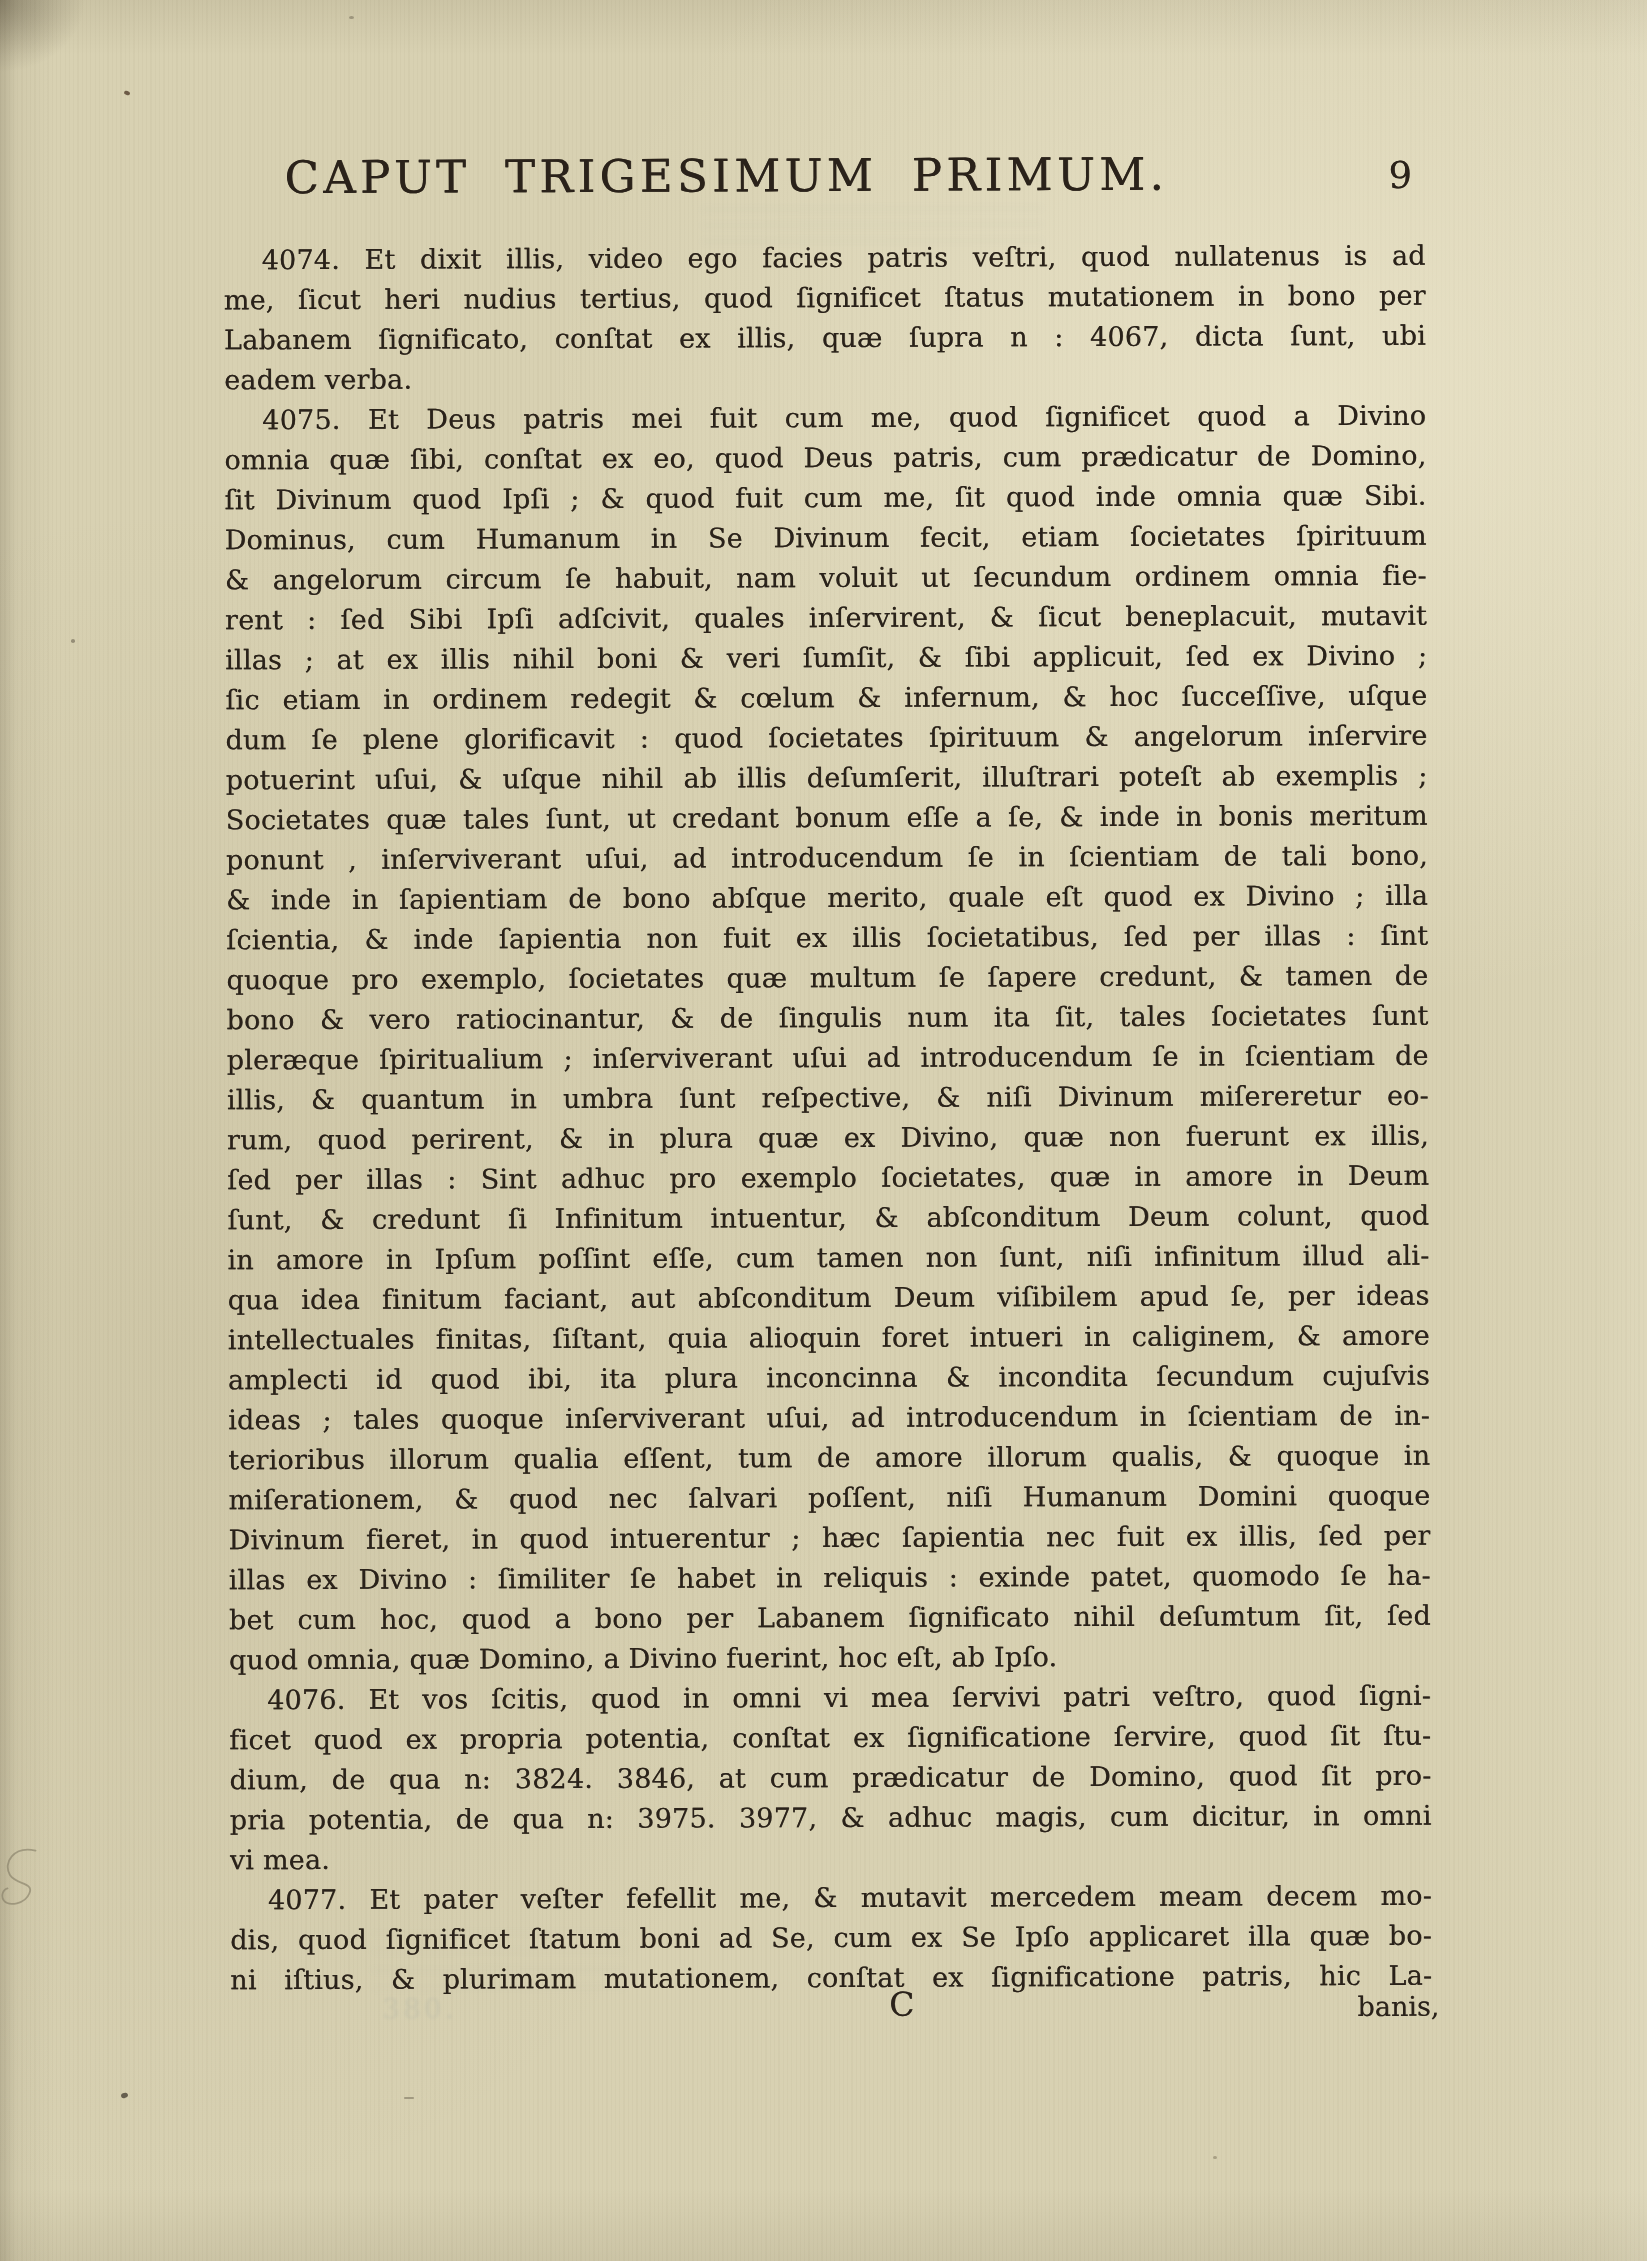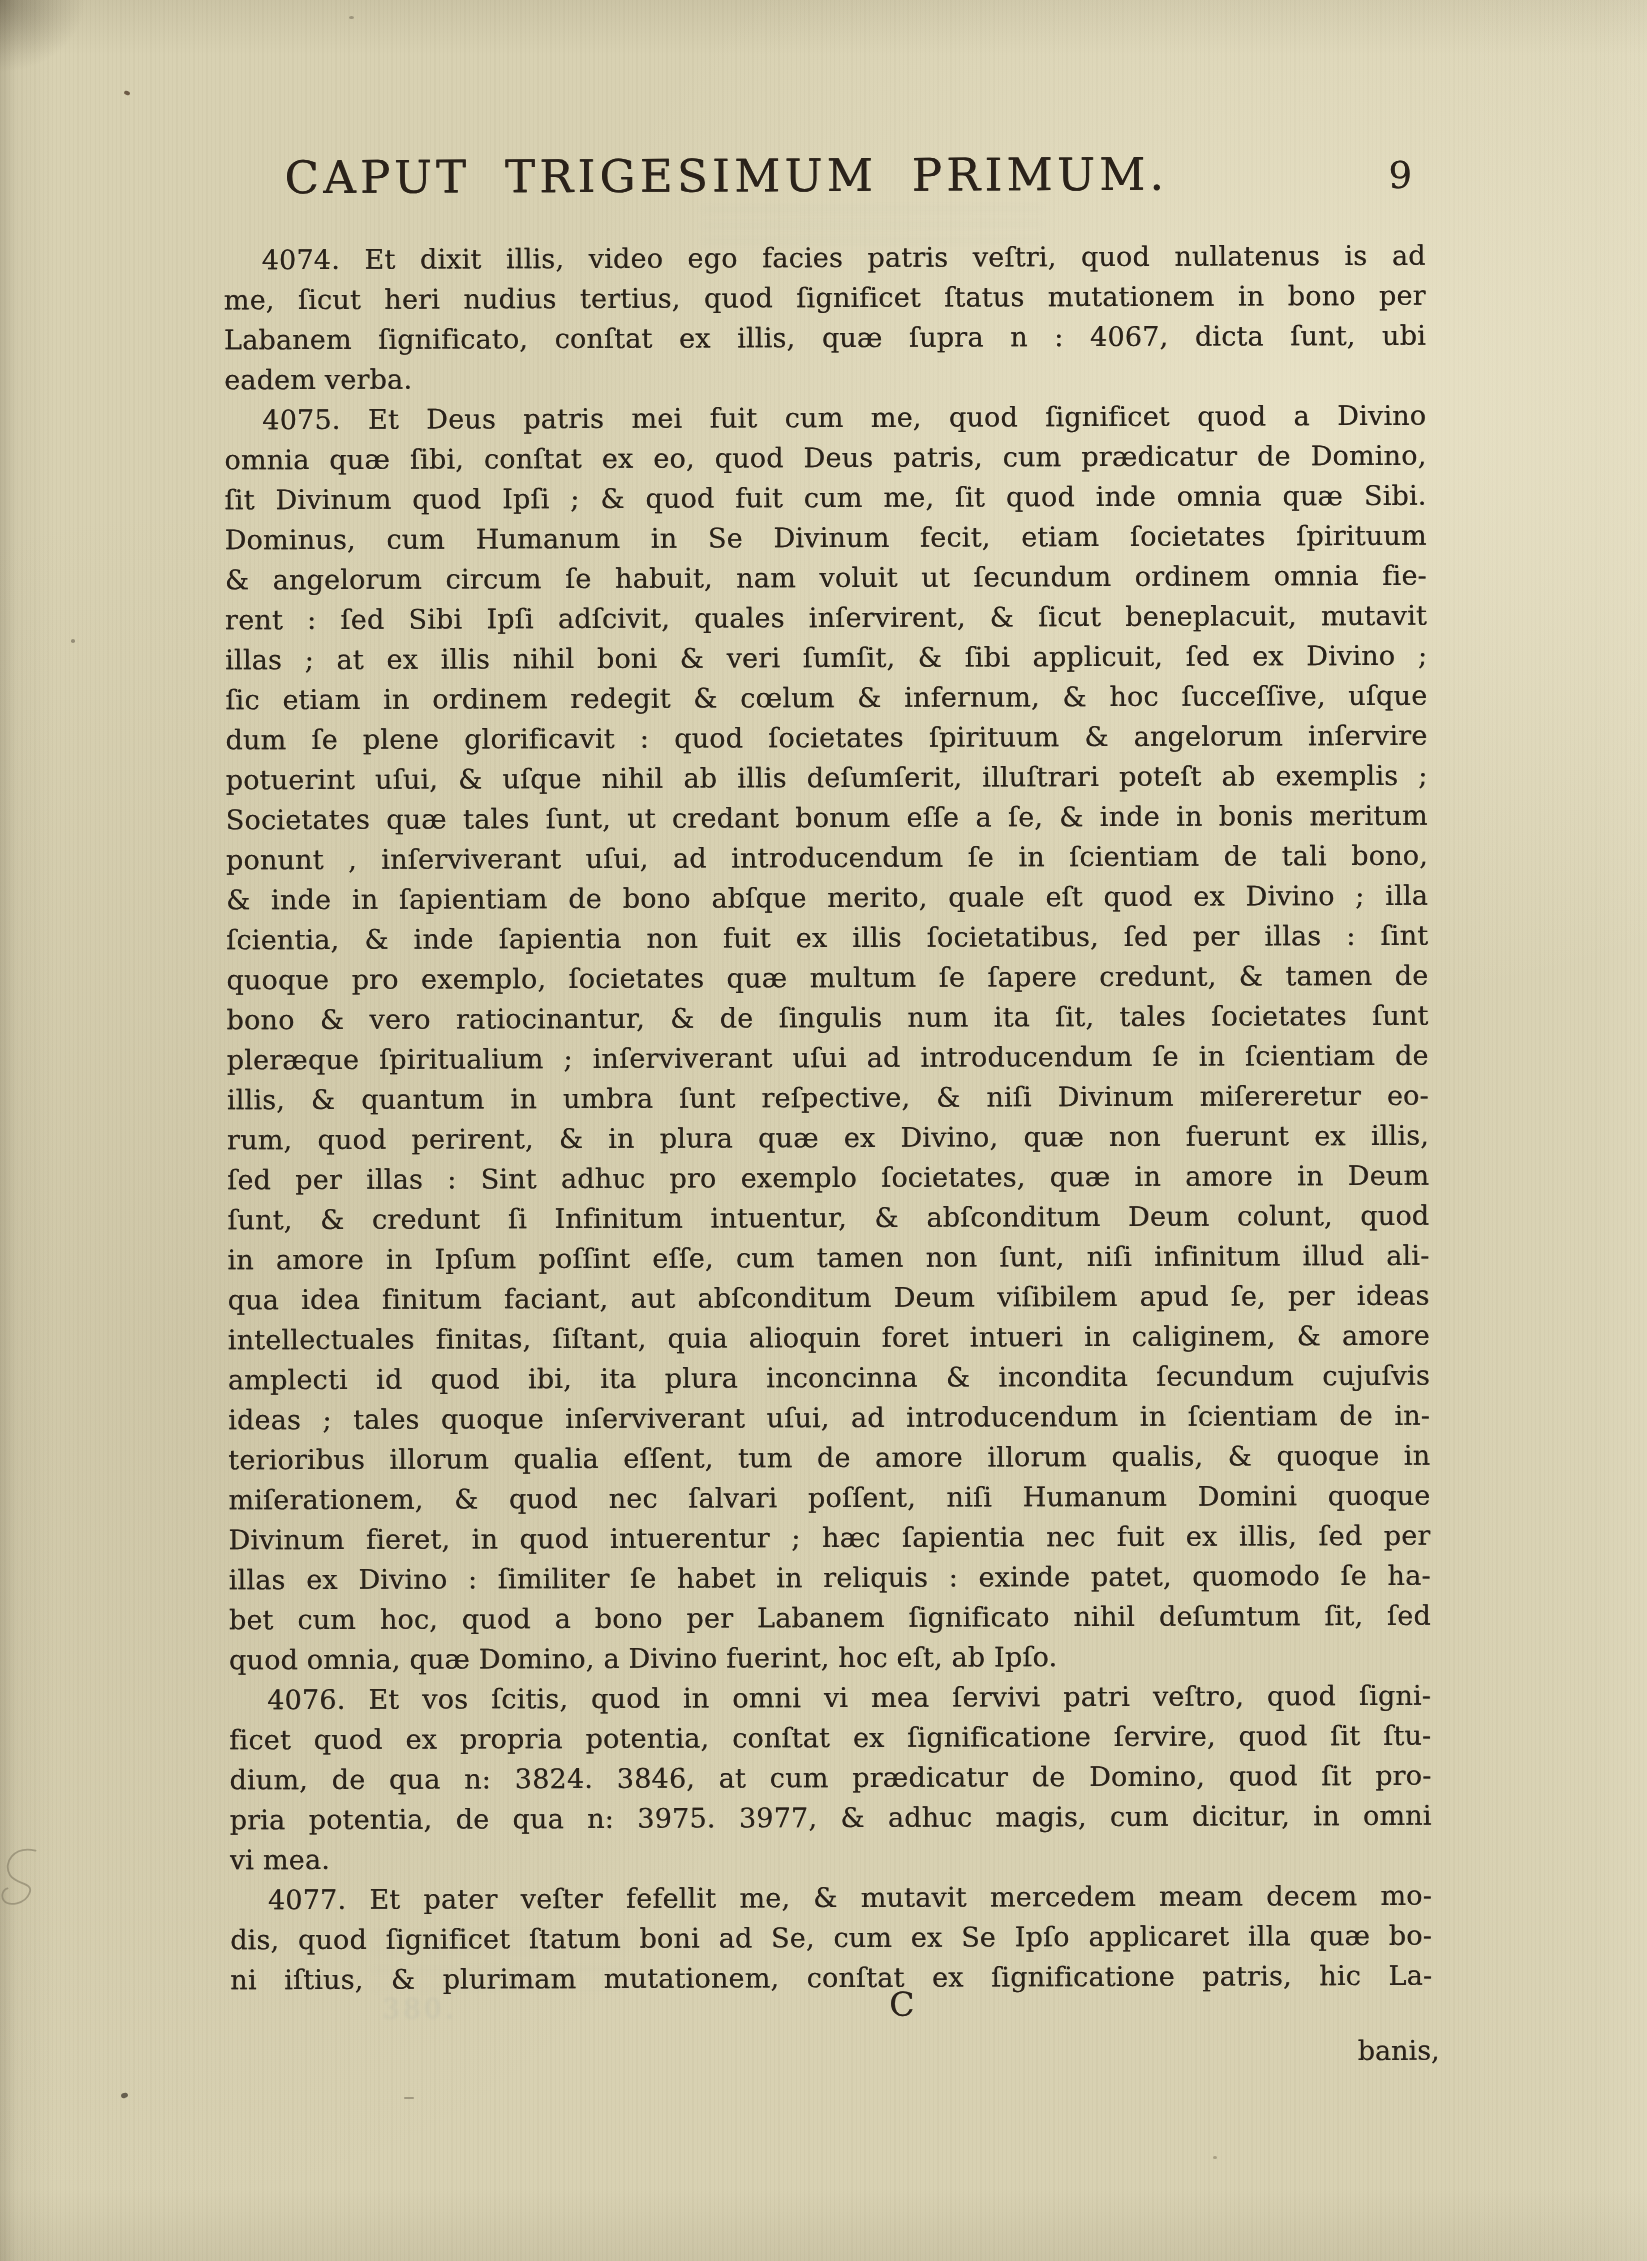--- a/index.html
+++ b/index.html
@@ -50,21 +50,20 @@
   
   .sig{
     position:absolute;left:862px;top:1983px;width:73px;text-align:center;
     font-size:33px;line-height:43px;
     text-shadow:0.3px 0 0 rgba(42,34,26,0.6);
   }
   .catchword{
     position:absolute;left:1298px;top:1989px;width:138px;text-align:right;
     font-size:27px;line-height:40px;
     text-shadow:0.3px 0 0 rgba(42,34,26,0.6);
-    margin-top:44px;
   }
 
   
   .speck{position:absolute;border-radius:50%;}
   .sp1{left:124px;top:91px;width:6.1px;height:4.3px;background:#5a4634;opacity:.85;transform:rotate(20deg);}
   .sp2{left:71px;top:639px;width:4.3px;height:3.7px;background:#6b6352;opacity:.6;}
   .sp3{left:121px;top:2093px;width:6.7px;height:4.9px;background:#4a4237;opacity:.8;transform:rotate(-15deg);}
   .sp4{left:404px;top:2097px;width:9.8px;height:1.8px;background:#6b6352;opacity:.5;border-radius:1.2px;}
   .sp5{left:1213px;top:2156px;width:3.7px;height:3.1px;background:#7a7058;opacity:.5;}
   .sp6{left:349px;top:16px;width:4.9px;height:3.1px;background:#6b6352;opacity:.5;}

